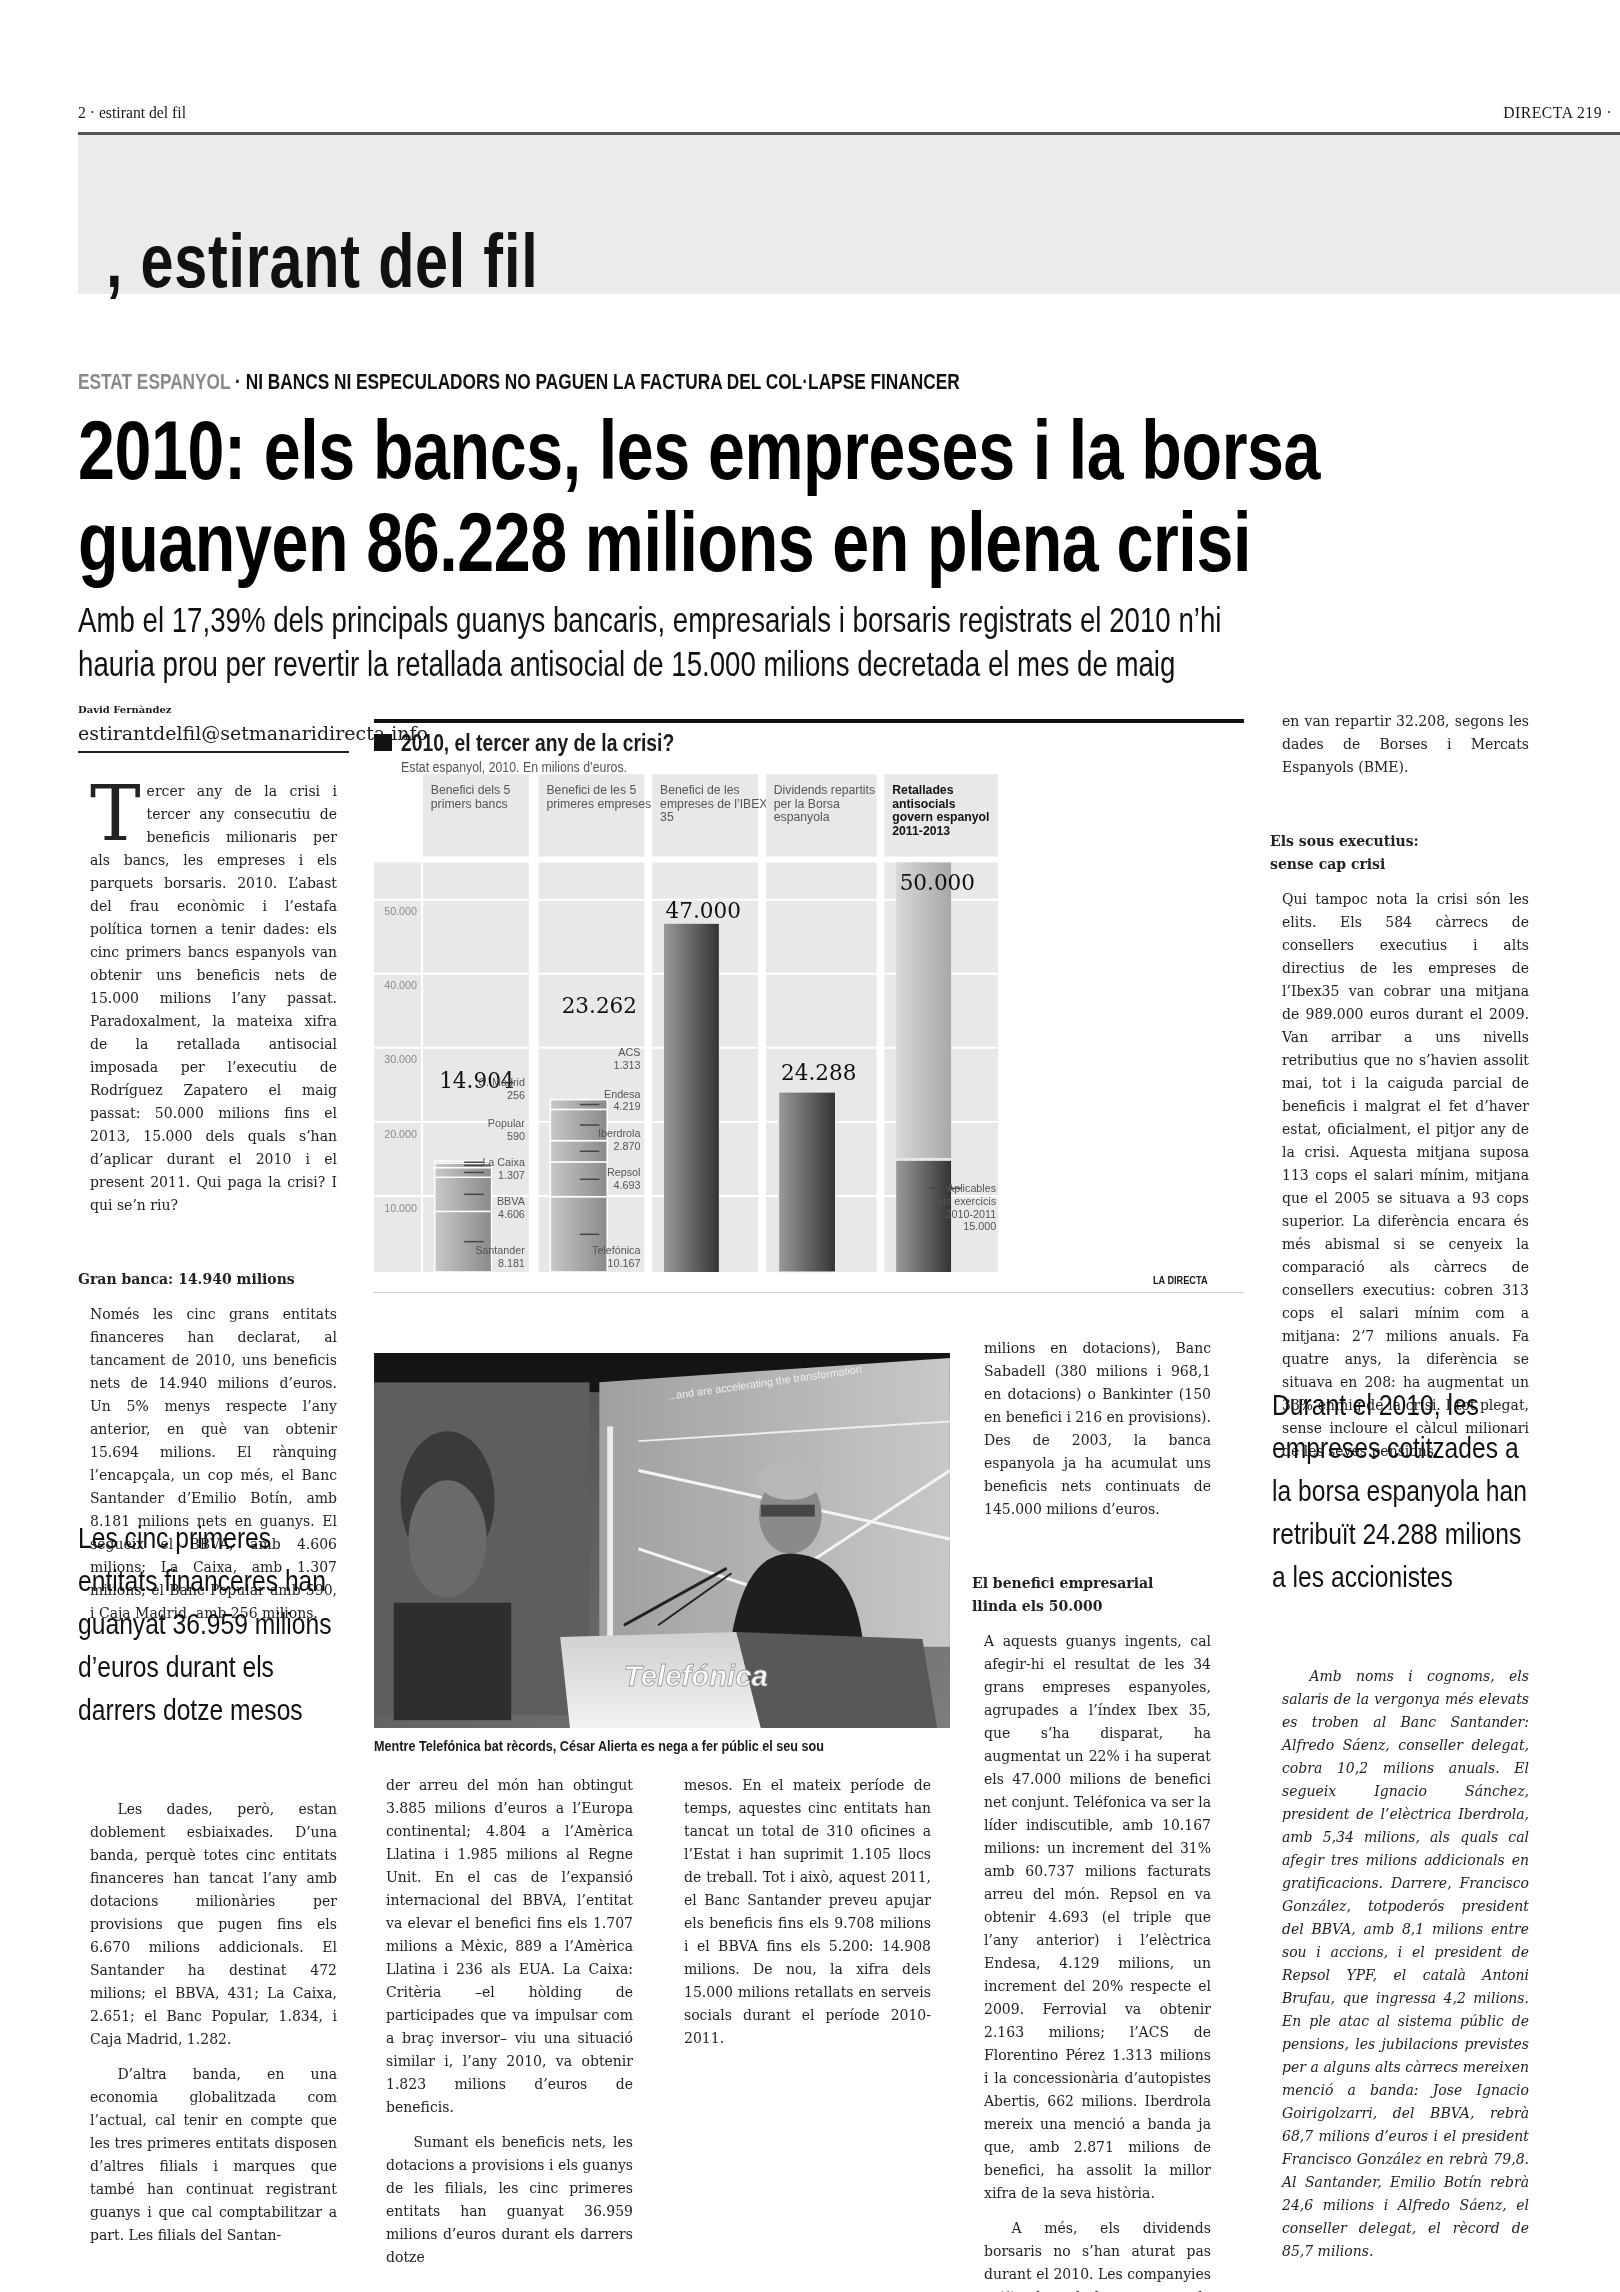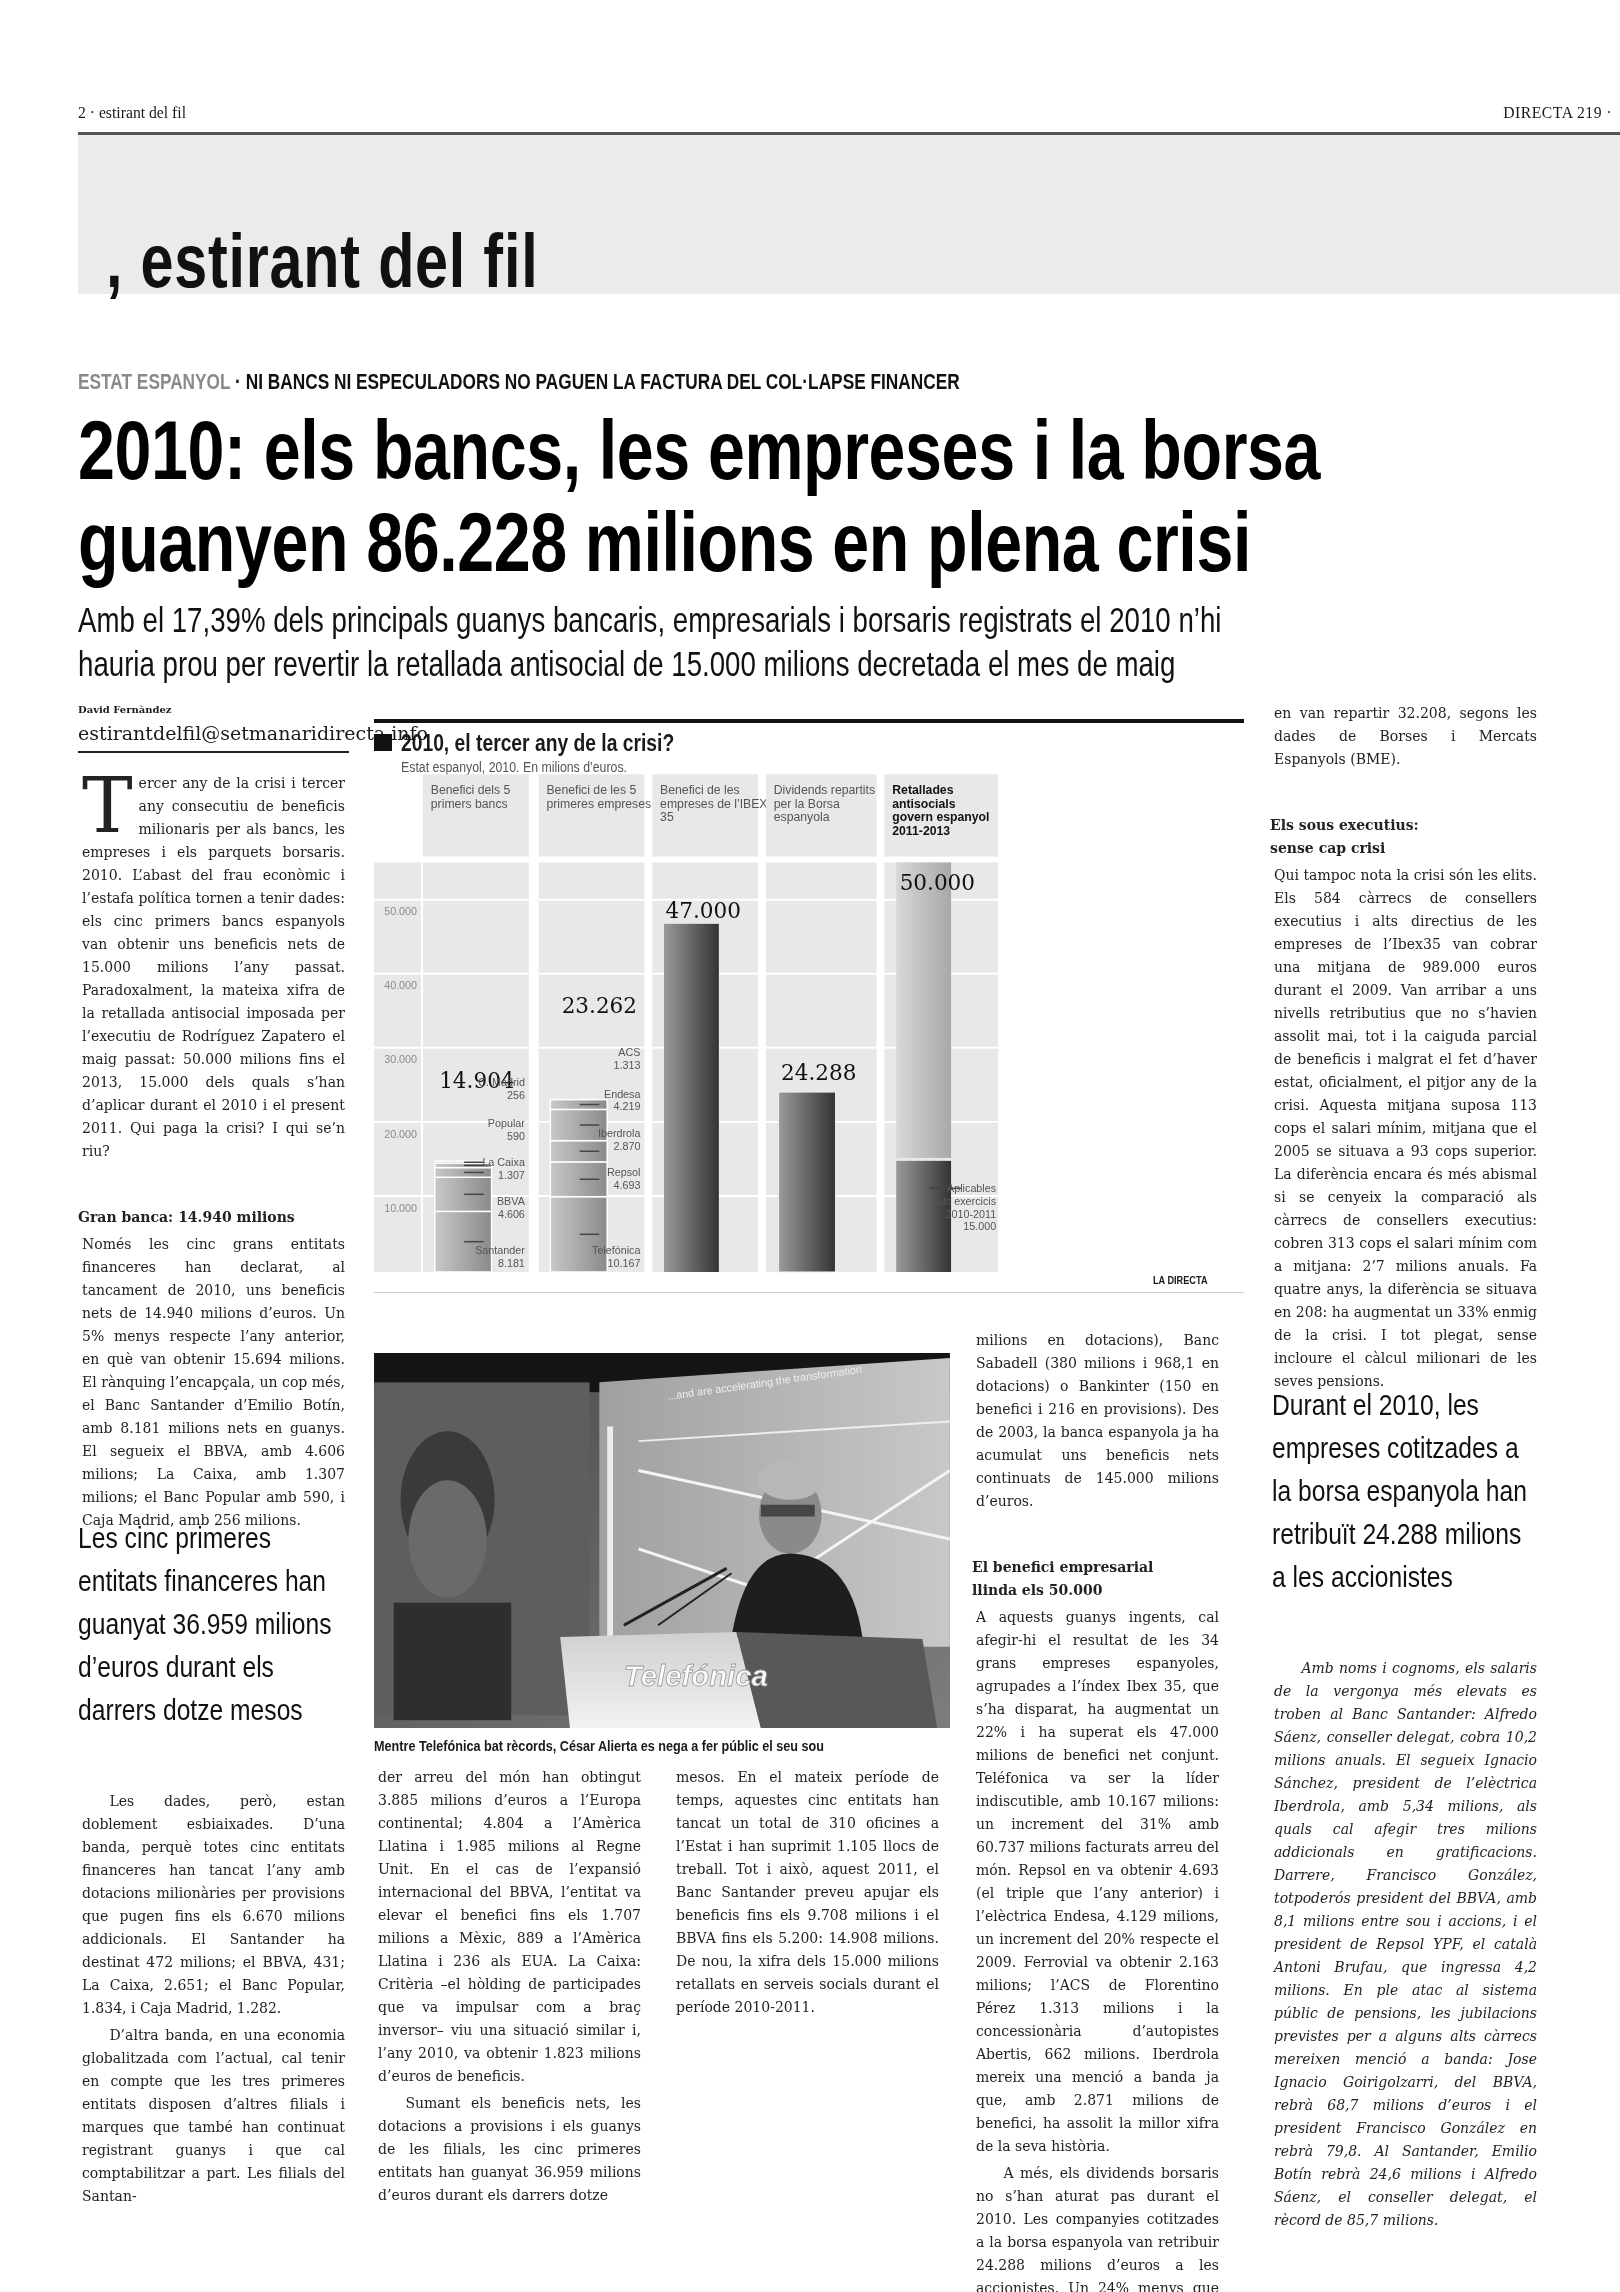--- a/index.html
+++ b/index.html
@@ -16,21 +16,21 @@
 
   .kicker { position: absolute; top: 369px; left: 78px; font-family: "Liberation Sans", sans-serif; font-weight: 700; font-size: 21.6px; transform: scaleX(0.8); transform-origin: left top; white-space: nowrap; }
   .kicker .k1 { color: #8a8a8a; }
   .kicker .k2 { color: #111; }
 
   .headline { position: absolute; top: 404px; left: 78px; width: 1862px; font-family: "Liberation Sans", sans-serif; font-weight: 700; font-size: 84px; line-height: 92px; transform: scaleX(0.79); transform-origin: left top; color: #000; letter-spacing: -0.5px; }
 
   .standfirst { position: absolute; top: 598px; left: 78px; width: 1862px; font-family: "Liberation Sans", sans-serif; font-size: 35px; line-height: 44px; transform: scaleX(0.79); transform-origin: left top; color: #111; }
 
   .col { position: absolute; font-family: "DejaVu Serif", serif; font-size: 14px; line-height: 23px; text-align: justify; color: #222; }
-  .col p { margin: 4px; }
+  .col p { margin: 12px; }
   .col p.indent { text-indent: 27.4px; }
   .col h4 { font-size: 14px; font-weight: 700; line-height: 23px; margin-top: 16px; }
   .spacer { height: 23px; }
 
   .byline { position: absolute; top: 698px; left: 78px; width: 271px; font-family: "DejaVu Serif", serif; }
   .byline .name { font-weight: 700; font-size: 10px; line-height: 23.5px; }
   .byline .email { font-size: 19px; line-height: 23.5px; text-align: center; }
   .byline-rule { position: absolute; top: 751px; left: 78px; width: 271px; height: 2px; background: #222; }
 
   .dropcap { float: left; font-family: "DejaVu Serif", serif; font-size: 76px; line-height: 63px; margin: 2px 5.9px 0 0; font-weight: 400; }

